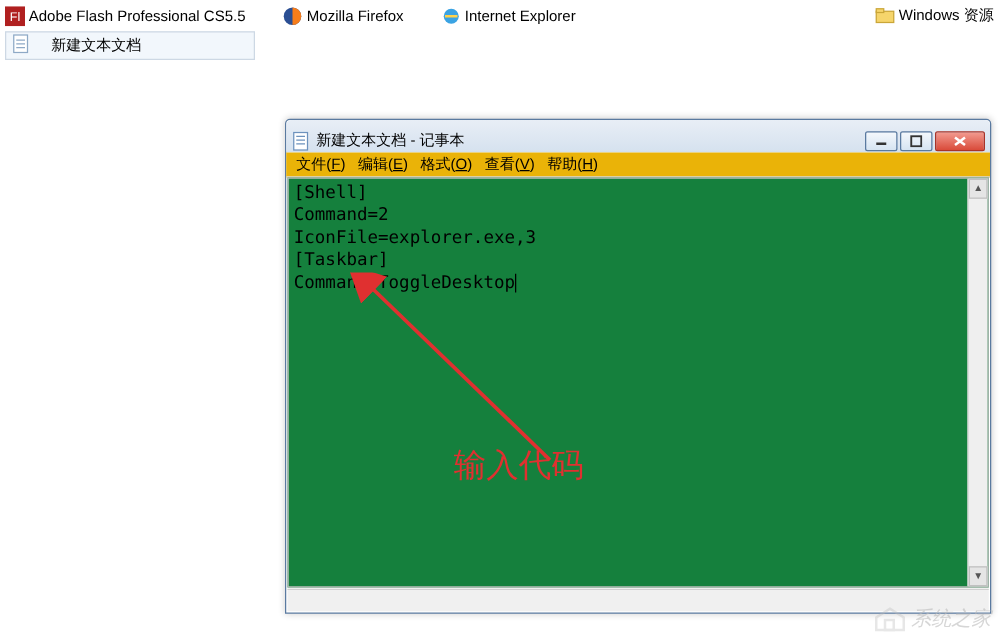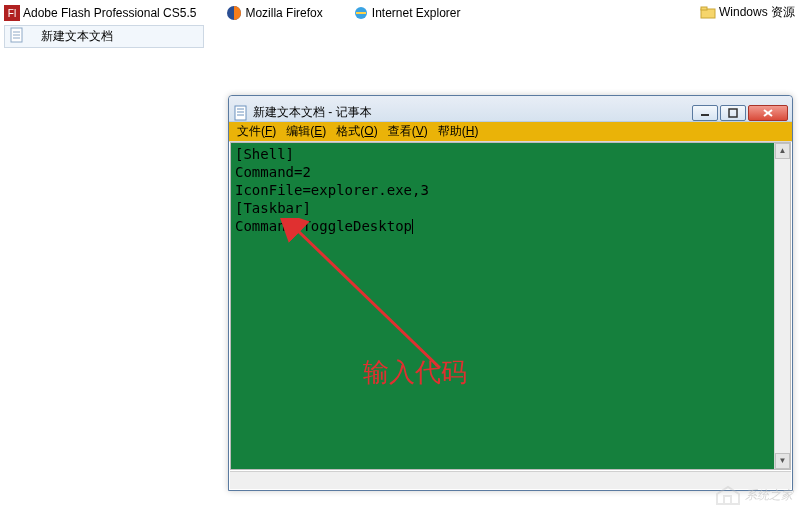--- a/index.html
+++ b/index.html
@@ -123,21 +123,21 @@
   }
   .arrow-svg {
     position:absolute;
     left: 280px; top: 218px;
     width: 200px; height: 160px;
     pointer-events:none;
   }
   
   .watermark {
     position:absolute; right:6px; bottom:6px;
-    color:#bcbcbc; font-size:12px; font-style:italic;
+    color:#bcbcbc; font-size:16px; font-style:italic;
     opacity:0.6;
     display:flex; align-items:center; gap:4px;
   }
   .watermark svg { opacity:0.6; }
 </style>
 </head>
 <body>
 
 <div class="desktop-row">
   <div class="desktop-item">

